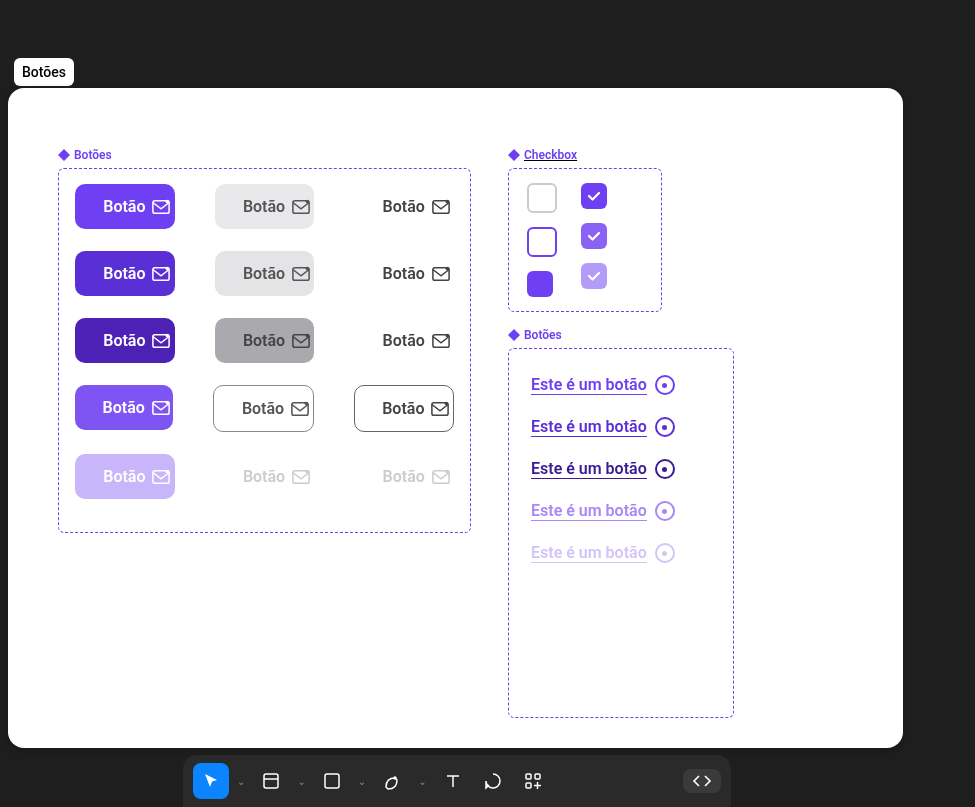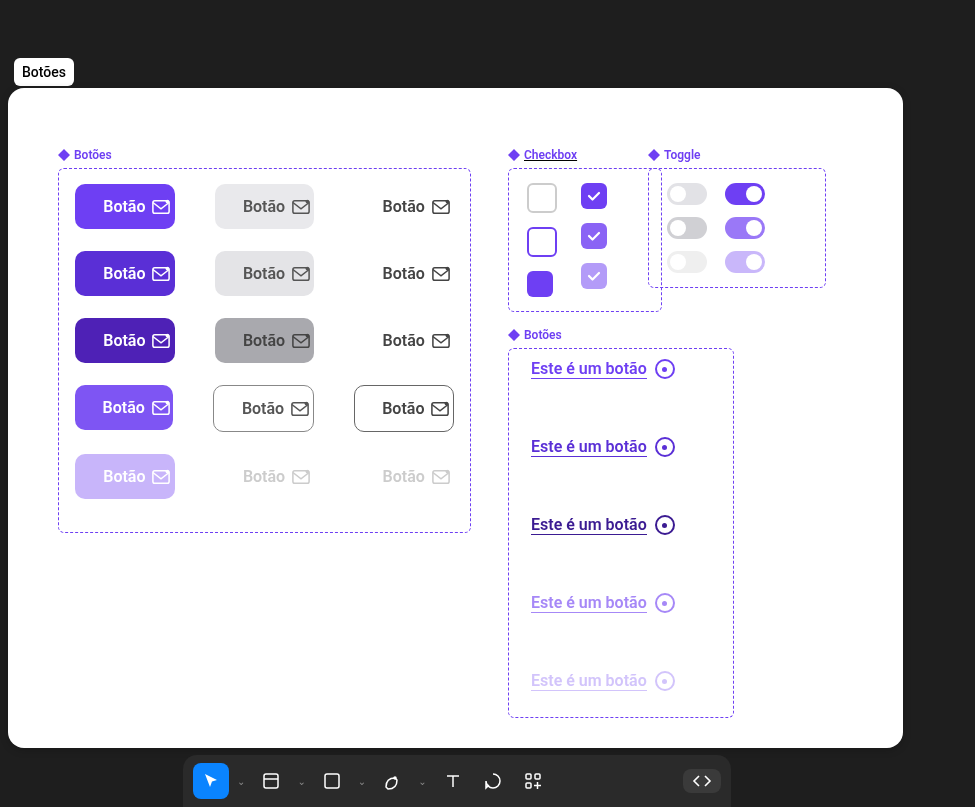--- a/index.html
+++ b/index.html
@@ -73,21 +73,21 @@
   .sw::after{content:"";position:absolute;width:16px;height:16px;border-radius:50%;top:3px;}
   .sw.off{background:#E2E2E6;} .sw.off::after{left:3px;background:#fff;}
   .sw.off.d{background:#D0D0D4;} .sw.off.d::after{background:#fff;}
   .sw.off.l{background:#EFEFEF;} .sw.off.l::after{background:#fff;}
   .sw.on{background:var(--purple);} .sw.on::after{right:3px;background:#fff;}
   .sw.on.mid{background:#9A78F7;}
   .sw.on.light{background:#C9B7FA;}
 
   
   .lnk-sec{position:absolute;left:500px;top:240px;}
-  .lnk-box{margin-top:6px;width:226px;height:370px;padding:26px 22px;box-sizing:border-box;display:flex;flex-direction:column;gap:58px;justify-content:flex-end;}
+  .lnk-box{margin-top:6px;width:226px;height:370px;padding:26px 22px;box-sizing:border-box;display:flex;flex-direction:column;gap:22px;}
   .lnk{display:flex;align-items:center;gap:8px;font-size:16px;font-weight:600;}
   .lnk span{border-bottom:1px solid currentColor;}
   .lnk.c1{color:var(--purple);}
   .lnk.c2{color:#5A2FD6;}
   .lnk.c3{color:#3b1b92;}
   .lnk.c4{color:#A688F7;}
   .lnk.c5{color:#D2C4FB;}
   .ring{width:16px;height:16px;border:2px solid currentColor;border-radius:50%;display:flex;align-items:center;justify-content:center;}
   .ring::after{content:"";width:5px;height:5px;border-radius:50%;background:currentColor;}
 
@@ -279,42 +279,20 @@
           </div>
         <div class="cb check light">
             <svg width="16" height="16" viewBox="0 0 16 16">
               <path d="M3 8l3.5 3.5L13 5" stroke="#fff" stroke-width="2.2" fill="none" stroke-linecap="round" stroke-linejoin="round"></path>
             </svg>
           </div>
       </div>
     </div>
   </div>
 
-  <div class="tg-sec">
-    <div class="sec-label">
-      <svg width="12" height="12" viewBox="0 0 12 12">
-          <path d="M6 0l3 3-3 3-3-3zM0 6l3-3 3 3-3 3zM12 6l-3 3-3-3 3-3zM6 12l-3-3 3-3 3 3z" fill="currentColor"></path>
-        </svg>
-      <span>Toggle</span>
-    </div>
-    <div class="dash-box tg-box">
-      <div class="tg-row">
-          <div class="sw off"></div>
-          <div class="sw on"></div>
-        </div>
-      <div class="tg-row">
-          <div class="sw off d"></div>
-          <div class="sw on mid"></div>
-        </div>
-      <div class="tg-row">
-          <div class="sw off l"></div>
-          <div class="sw on light"></div>
-        </div>
-    </div>
-  </div>
 
   <div class="lnk-sec">
     <div class="sec-label">
       <svg width="12" height="12" viewBox="0 0 12 12">
           <path d="M6 0l3 3-3 3-3-3zM0 6l3-3 3 3-3 3zM12 6l-3 3-3-3 3-3zM6 12l-3-3 3-3 3 3z" fill="currentColor"></path>
         </svg>
       <span>Botões</span>
     </div>
     <div class="dash-box lnk-box">
       <div class="lnk c1">

